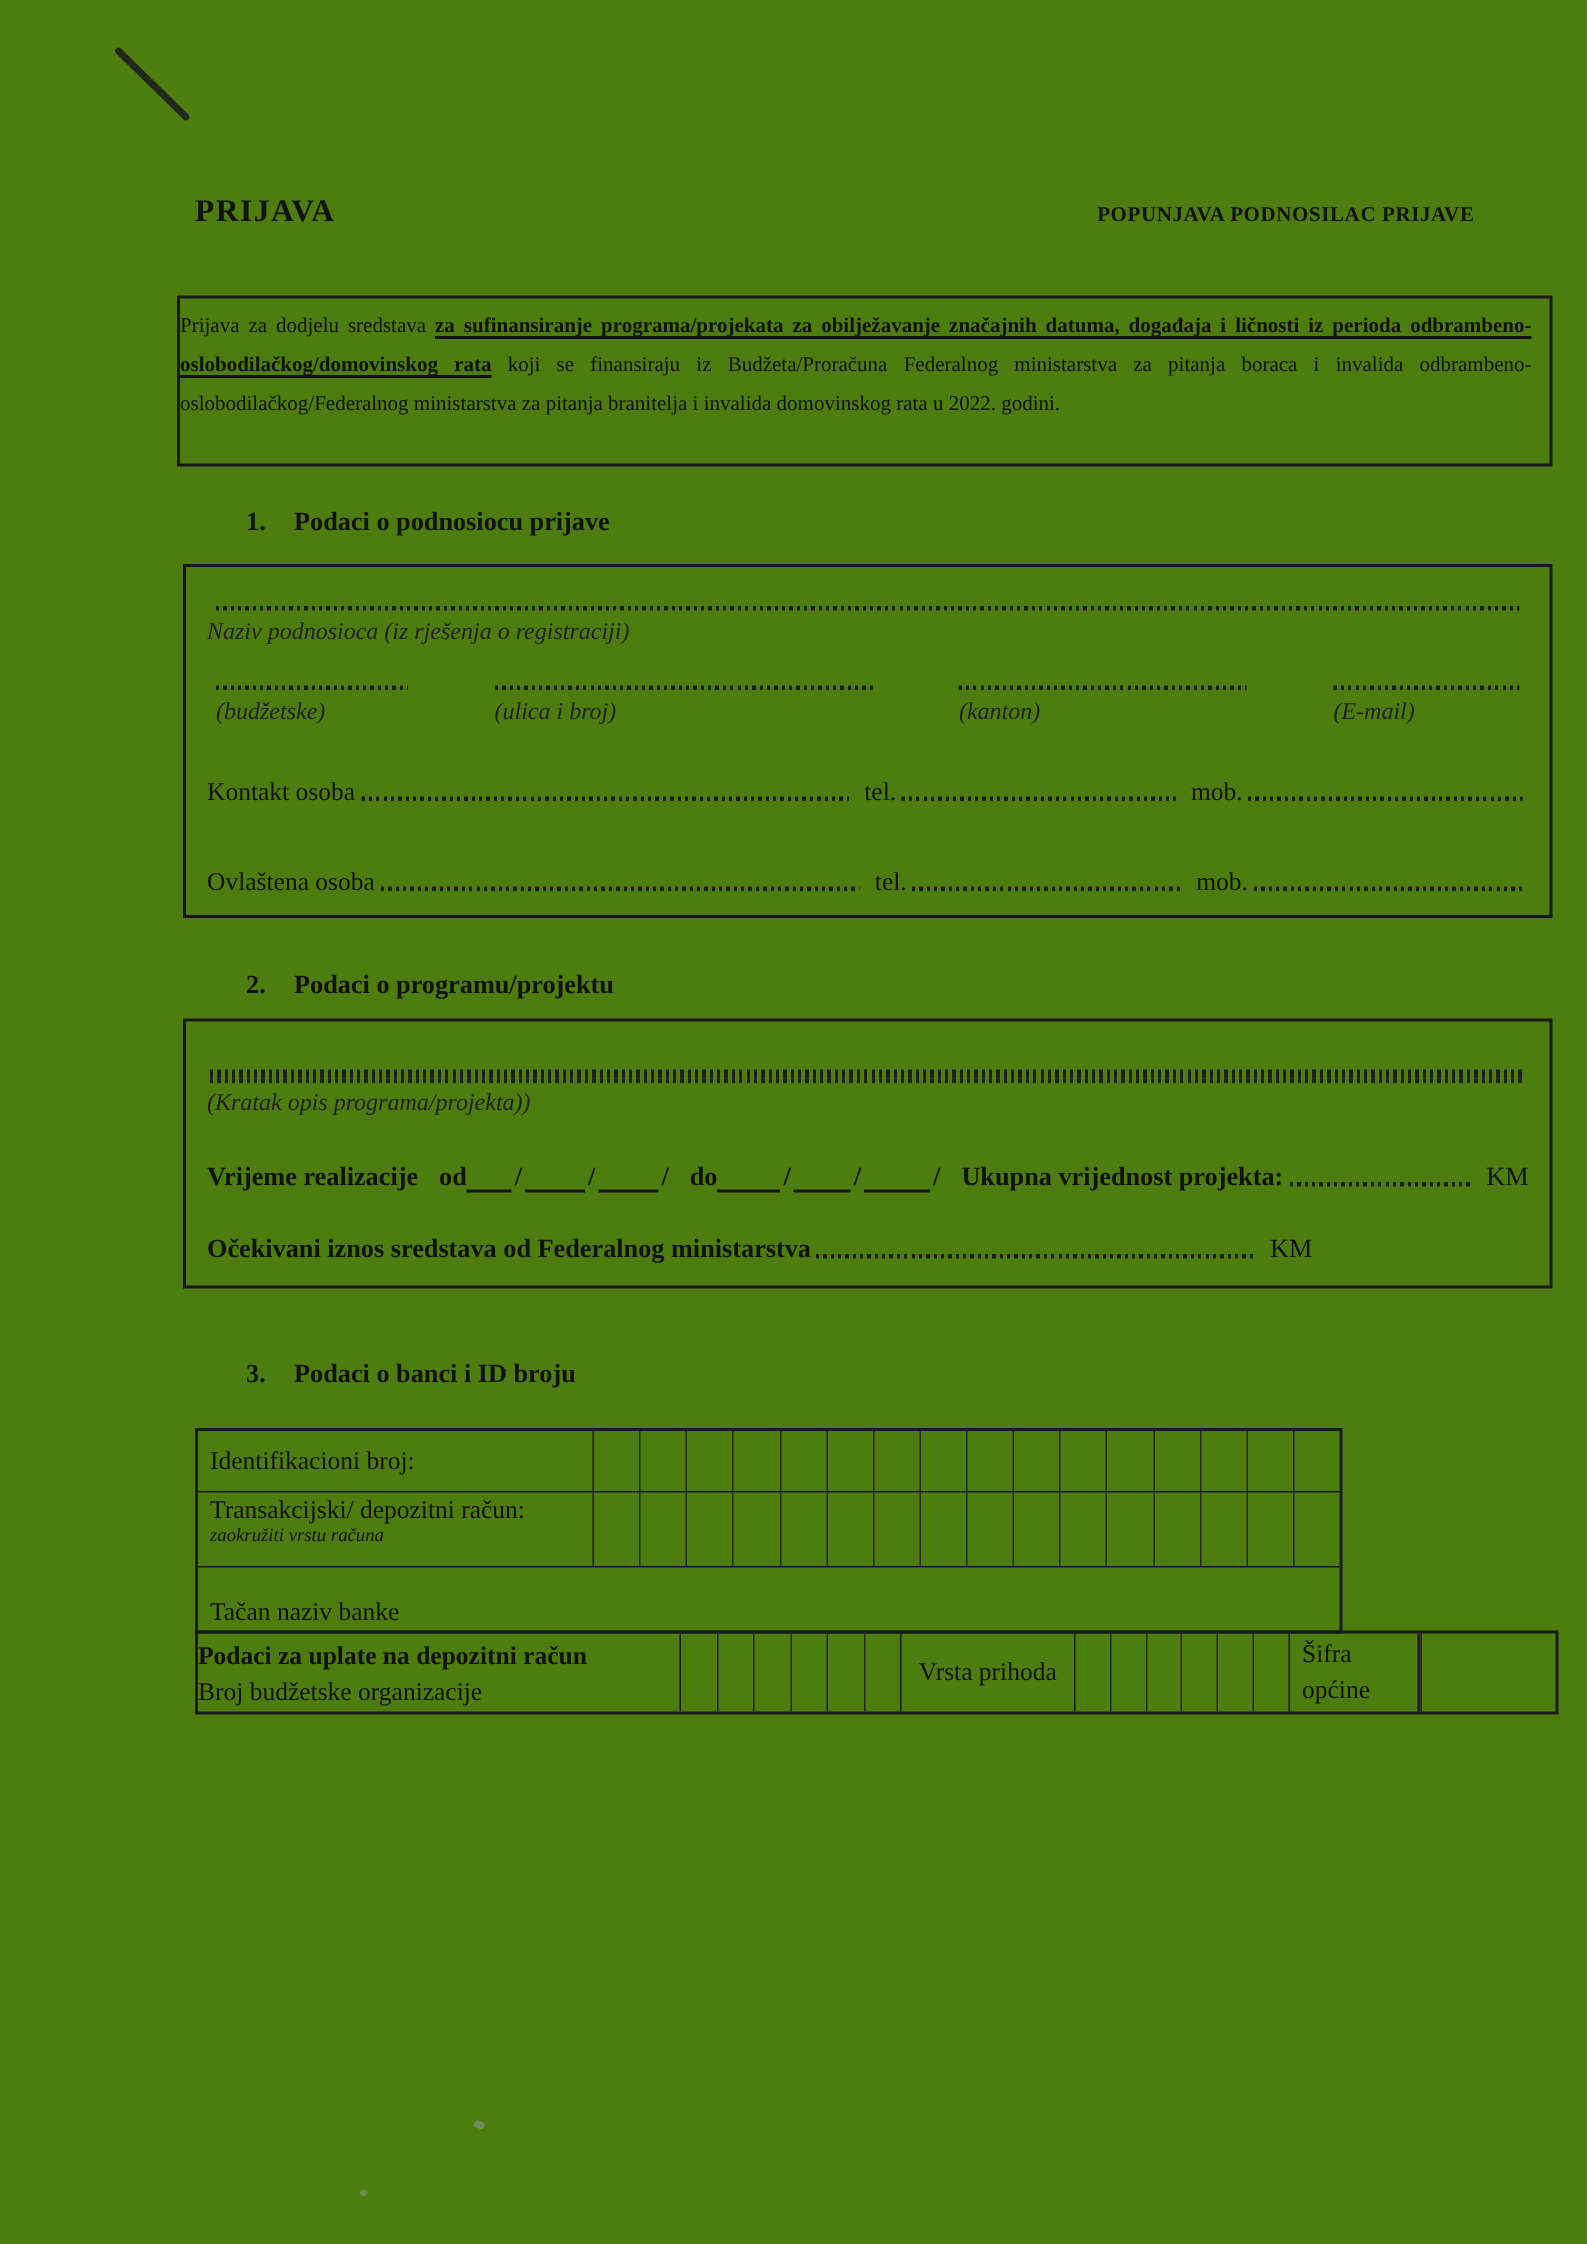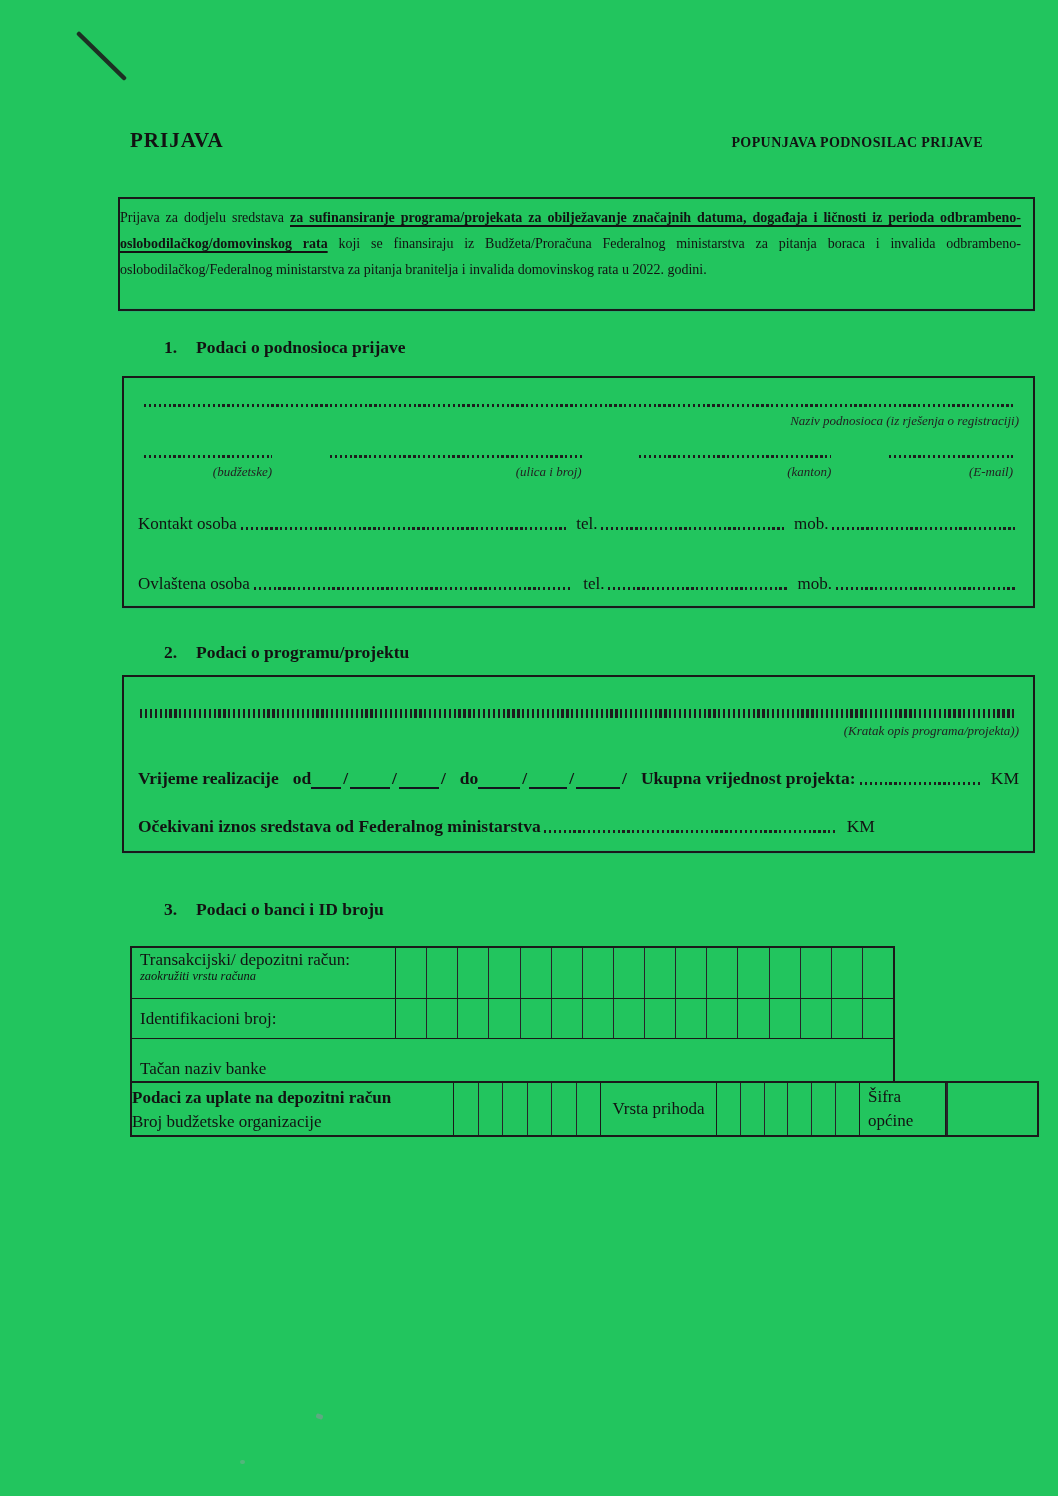--- a/index.html
+++ b/index.html
@@ -1,20 +1,20 @@
 <!DOCTYPE html>
 <html><head>
 <meta charset="utf-8">
 <style>
   html,body{margin:0;padding:0;background:#e8e8e8;}
   .page{
     position:relative;
     width:1058px;height:1496px;
     margin:0 auto;
-    background:#22c55e;
+    background:#4d7c0f;
     font-family:"Liberation Serif","DejaVu Serif",serif;
     color:#121212;
     overflow:hidden;
     box-sizing:border-box;
     padding:128px 23px 0 122px;
   }
   
   .hdr{display:flex;justify-content:space-between;align-items:baseline;}
   .hdr .title{font-size:21px;font-weight:bold;letter-spacing:1px;margin-left:8px;}
   .hdr .note{font-size:14px;font-weight:bold;letter-spacing:.4px;margin-right:52px;}
@@ -27,21 +27,21 @@
   
   .sec-h{display:flex;margin-left:42px;font-size:17.5px;font-weight:bold;}
   .sec-h .num{width:32px;}
   
   .dotline{height:3px;background:repeating-linear-gradient(90deg,#1d1d1d 0 2.2px,transparent 2.2px 4.9px);}
   .leader{position:relative;flex:1;align-self:stretch;}
   .leader::after{content:"";position:absolute;left:4px;right:4px;bottom:4px;height:2.6px;
     background:repeating-linear-gradient(90deg,#1d1d1d 0 2.2px,transparent 2.2px 4.9px);}
   
   .box1{margin-top:18px;padding:26px 14px 12px 14px;}
-  .cap{font-style:italic;font-size:13px;color:#222;text-align:right;font-family:Liberation Serif, serif;}
+  .cap{font-style:italic;font-size:16px;color:#222;text-align:left;font-family:Liberation Serif, serif;}
   .fields{display:flex;justify-content:space-between;margin-top:26px;padding:0 6px;}
   .fld{display:flex;flex-direction:column;}
   .fld .cap{margin-top:6px;}
   .fillrow{display:flex;align-items:flex-end;font-size:17px;margin-top:30px;height:24px;}
   .fillrow .lbl{white-space:nowrap;margin-top:40px;}
   .fillrow .small-gap{margin-left:6px;}
   
   .box2{margin-top:12px;padding:32px 14px 14px 14px;}
   .box2 .dotline{margin:0 2px;}
   .gap40{margin-top:41px;}
@@ -99,21 +99,21 @@
     <div class="title">PRIJAVA</div>
     <div class="note">POPUNJAVA PODNOSILAC PRIJAVE</div>
   </div>
 
   <div class="intro scanbox">
     <span>Prijava za dodjelu sredstava </span><span class="emph">za sufinansiranje programa/projekata za obilježavanje značajnih datuma, događaja i ličnosti iz perioda odbrambeno-oslobodilačkog/domovinskog rata</span><span> koji se finansiraju iz Budžeta/Proračuna Federalnog ministarstva za pitanja boraca i invalida odbrambeno-oslobodilačkog/Federalnog ministarstva za pitanja branitelja i invalida domovinskog rata u 2022. godini.</span>
   </div>
 
   <div class="sec-h" style="margin-top:26px;">
     <span class="num">1.</span>
-    <span>Podaci o podnosioca prijave</span>
+    <span>Podaci o podnosiocu prijave</span>
   </div>
 
   <div class="box1 scanbox">
     <div class="dotline" style="margin:0 6px;"></div>
     <div class="cap" style="margin-top:6px;">Naziv podnosioca (iz rješenja o registraciji)</div>
 
     <div class="fields">
       <div class="fld" style="width:128px;">
         <div class="dotline"></div>
         <div class="cap">(budžetske)</div>
@@ -189,20 +189,41 @@
       <span class="km">KM</span>
     </div>
   </div>
 
   <div class="sec-h" style="margin-top:46px;">
     <span class="num">3.</span>
     <span>Podaci o banci i ID broju</span>
   </div>
 
   <div class="bank-box">
+    <div class="brow row-id">
+      <div class="blabel">Identifikacioni broj:</div>
+      <div class="cellgroup">
+          <div class="cell"></div>
+          <div class="cell"></div>
+          <div class="cell"></div>
+          <div class="cell"></div>
+          <div class="cell"></div>
+          <div class="cell"></div>
+          <div class="cell"></div>
+          <div class="cell"></div>
+          <div class="cell"></div>
+          <div class="cell"></div>
+          <div class="cell"></div>
+          <div class="cell"></div>
+          <div class="cell"></div>
+          <div class="cell"></div>
+          <div class="cell"></div>
+          <div class="cell"></div>
+        </div>
+    </div>
     <div class="brow row-acc">
       <div class="blabel">
         <div>Transakcijski/ depozitni račun:</div>
         <div class="note">zaokružiti vrstu računa</div>
       </div>
       <div class="cellgroup">
           <div class="cell"></div>
           <div class="cell"></div>
           <div class="cell"></div>
           <div class="cell"></div>
@@ -213,41 +234,20 @@
           <div class="cell"></div>
           <div class="cell"></div>
           <div class="cell"></div>
           <div class="cell"></div>
           <div class="cell"></div>
           <div class="cell"></div>
           <div class="cell"></div>
           <div class="cell"></div>
         </div>
     </div>
-    <div class="brow row-id">
-      <div class="blabel">Identifikacioni broj:</div>
-      <div class="cellgroup">
-          <div class="cell"></div>
-          <div class="cell"></div>
-          <div class="cell"></div>
-          <div class="cell"></div>
-          <div class="cell"></div>
-          <div class="cell"></div>
-          <div class="cell"></div>
-          <div class="cell"></div>
-          <div class="cell"></div>
-          <div class="cell"></div>
-          <div class="cell"></div>
-          <div class="cell"></div>
-          <div class="cell"></div>
-          <div class="cell"></div>
-          <div class="cell"></div>
-          <div class="cell"></div>
-        </div>
-    </div>
     <div class="strip">
       <div class="blabel">Tačan naziv banke</div>
     </div>
   </div>
 
   <div class="deposit">
     <div class="dep-label">
       <span class="b">Podaci za uplate na depozitni račun</span>
       <span>Broj budžetske organizacije</span>
     </div>

